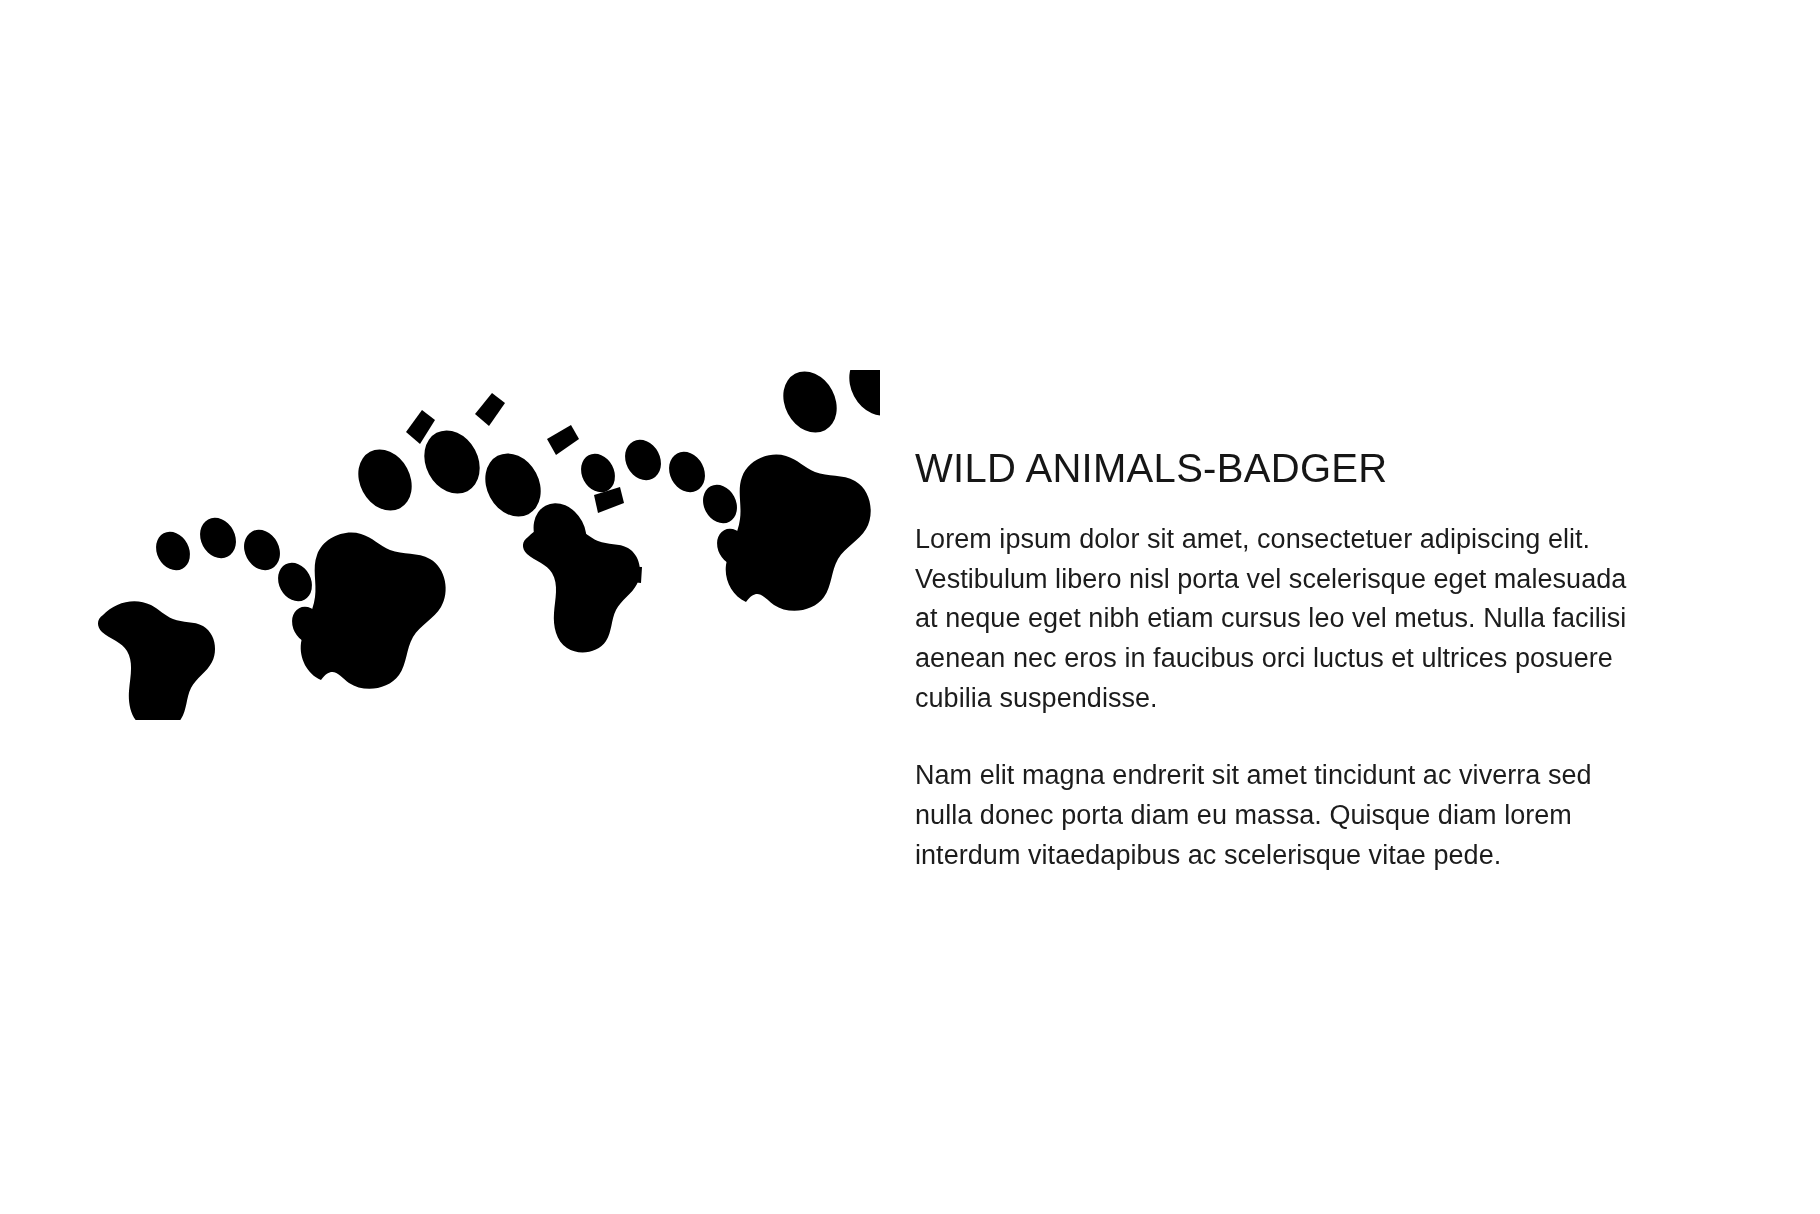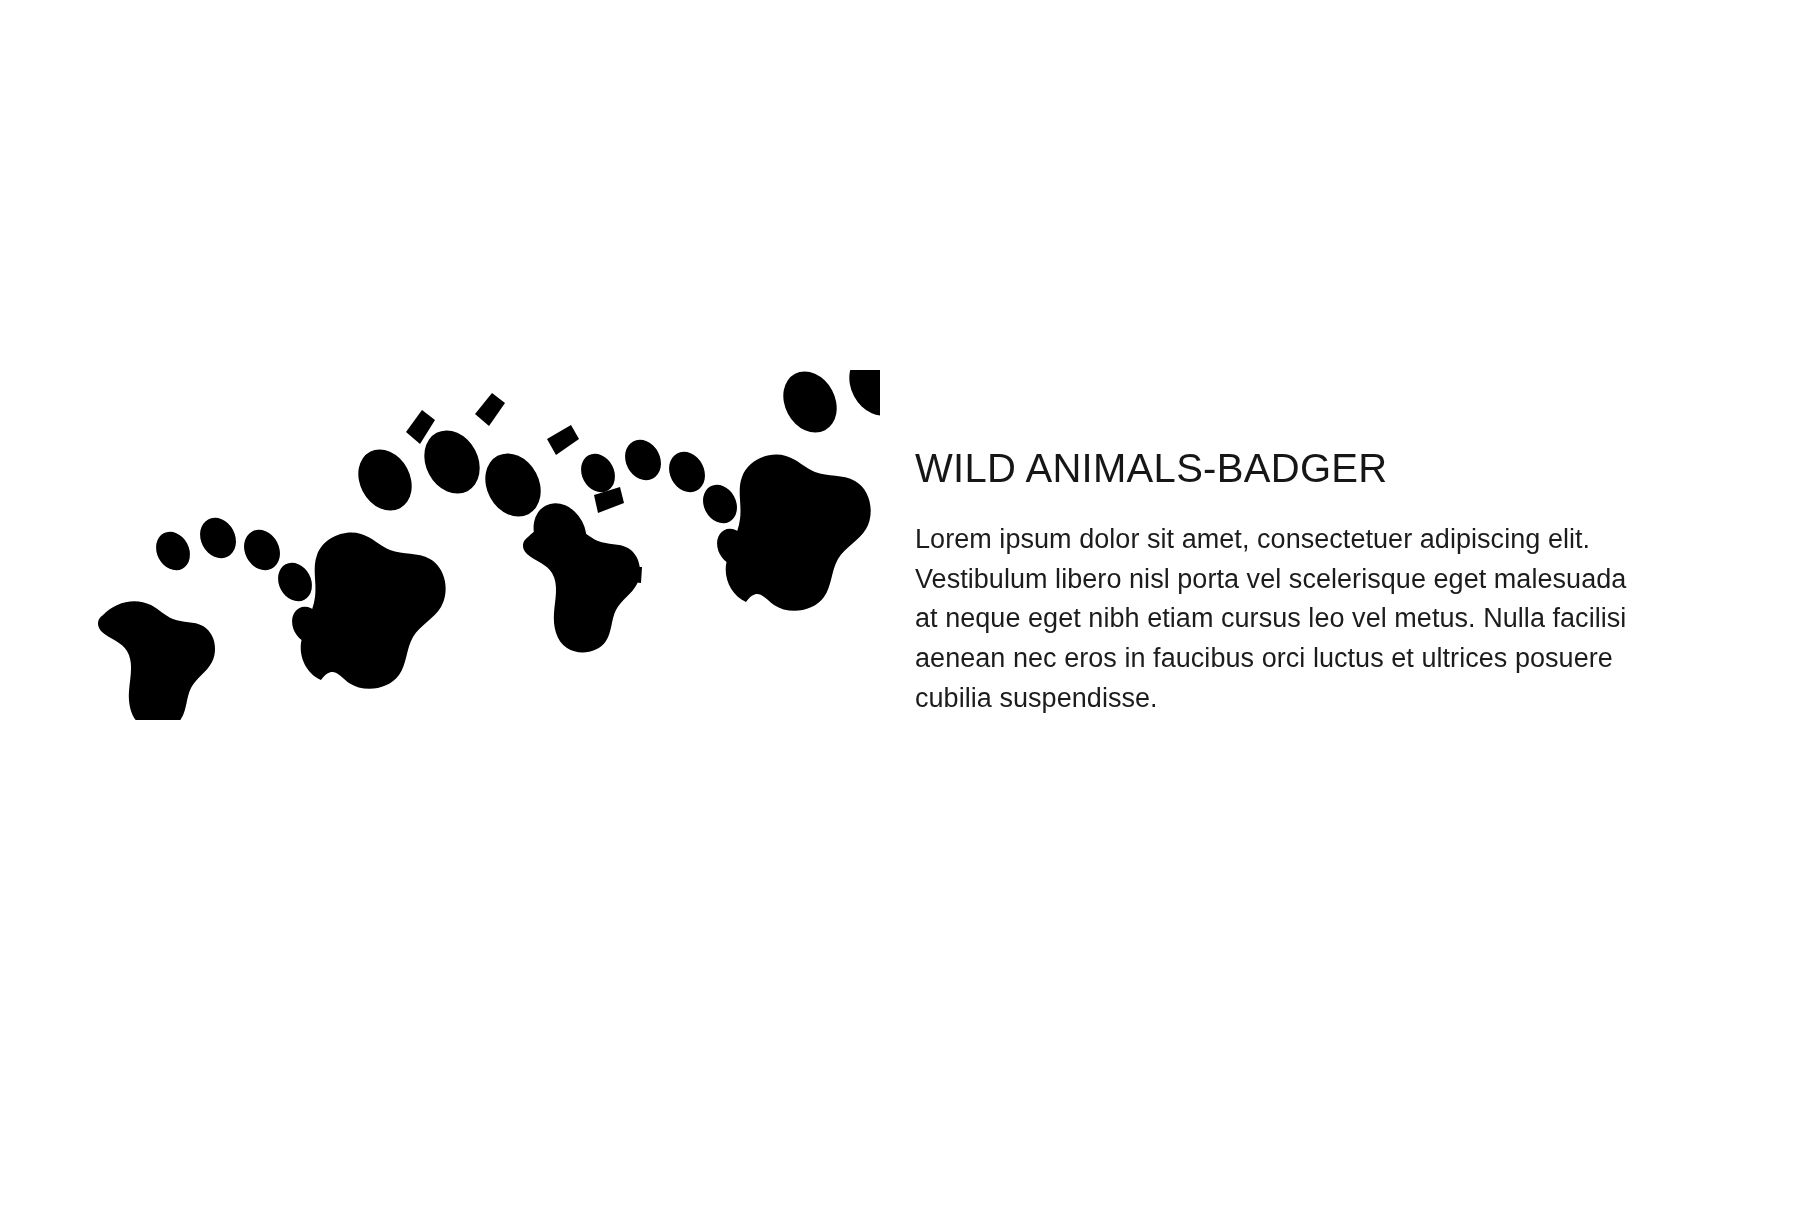--- a/index.html
+++ b/index.html
@@ -176,15 +176,16 @@
 
       </g>
     </svg>
   </div>
 
   <div class="text-block">
     <h1 class="page-title">WILD ANIMALS-BADGER</h1>
 
     <p class="body-paragraph">Lorem ipsum dolor sit amet, consectetuer adipiscing elit. Vestibulum libero nisl porta vel scelerisque eget malesuada at neque eget nibh etiam cursus leo vel metus. Nulla facilisi aenean nec eros in faucibus orci luctus et ultrices posuere cubilia suspendisse.</p>
 
+    <p class="body-paragraph">Nam elit magna endrerit sit amet tincidunt ac viverra sed nulla donec porta diam eu massa. Quisque diam lorem interdum vitaedapibus ac scelerisque vitae pede.</p>
   </div>
 
 </div>
 
 </body></html>

